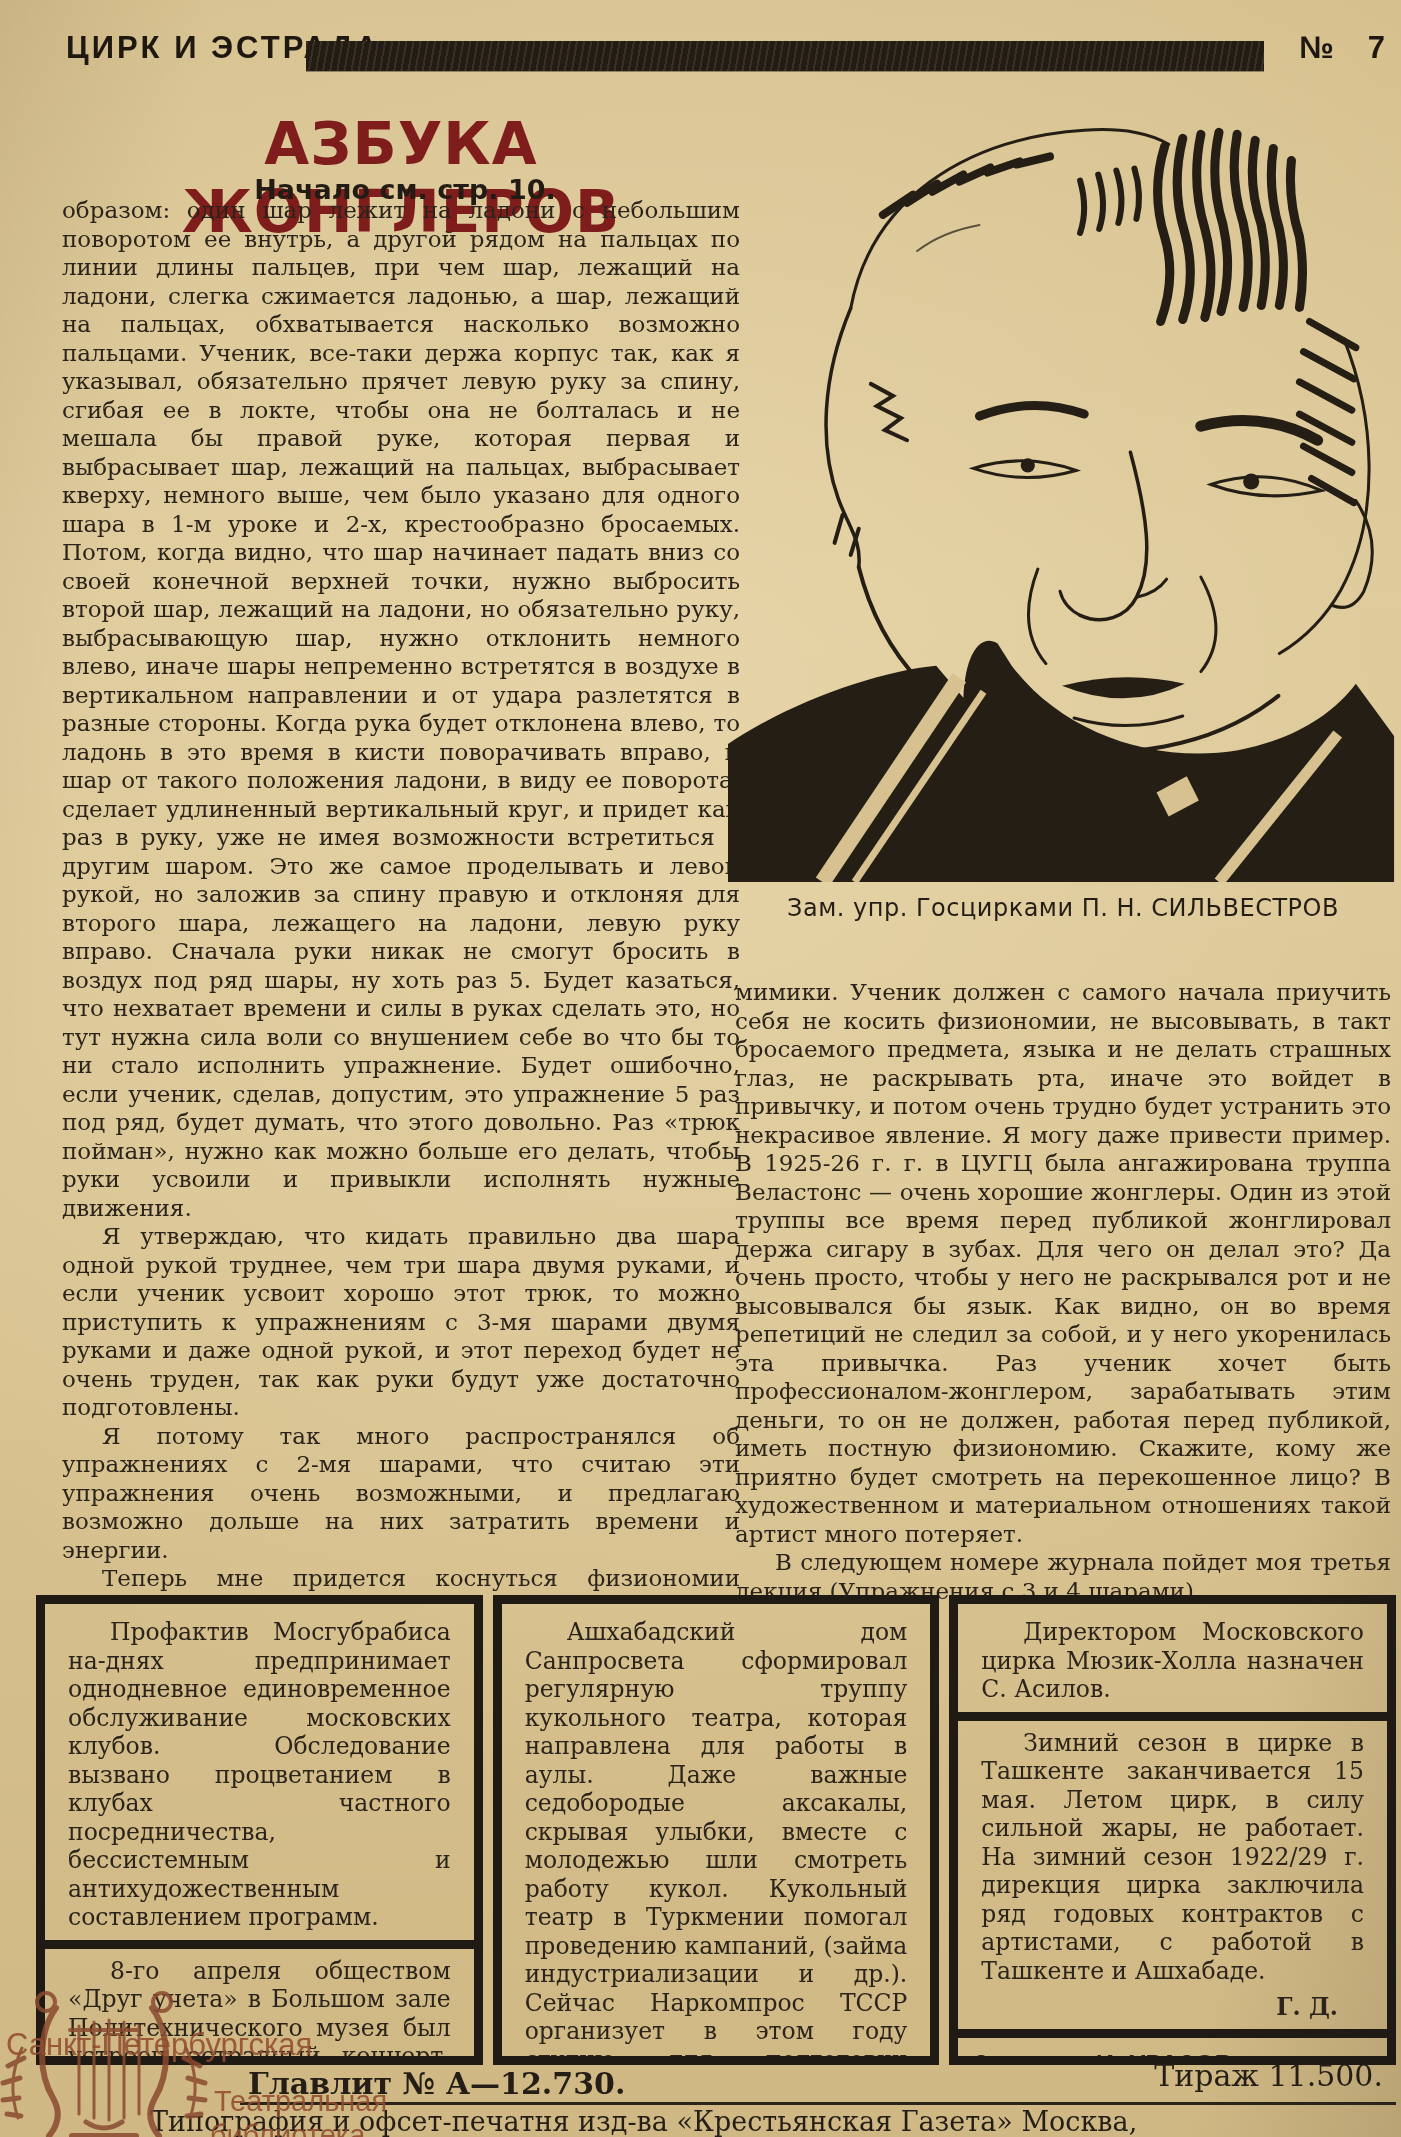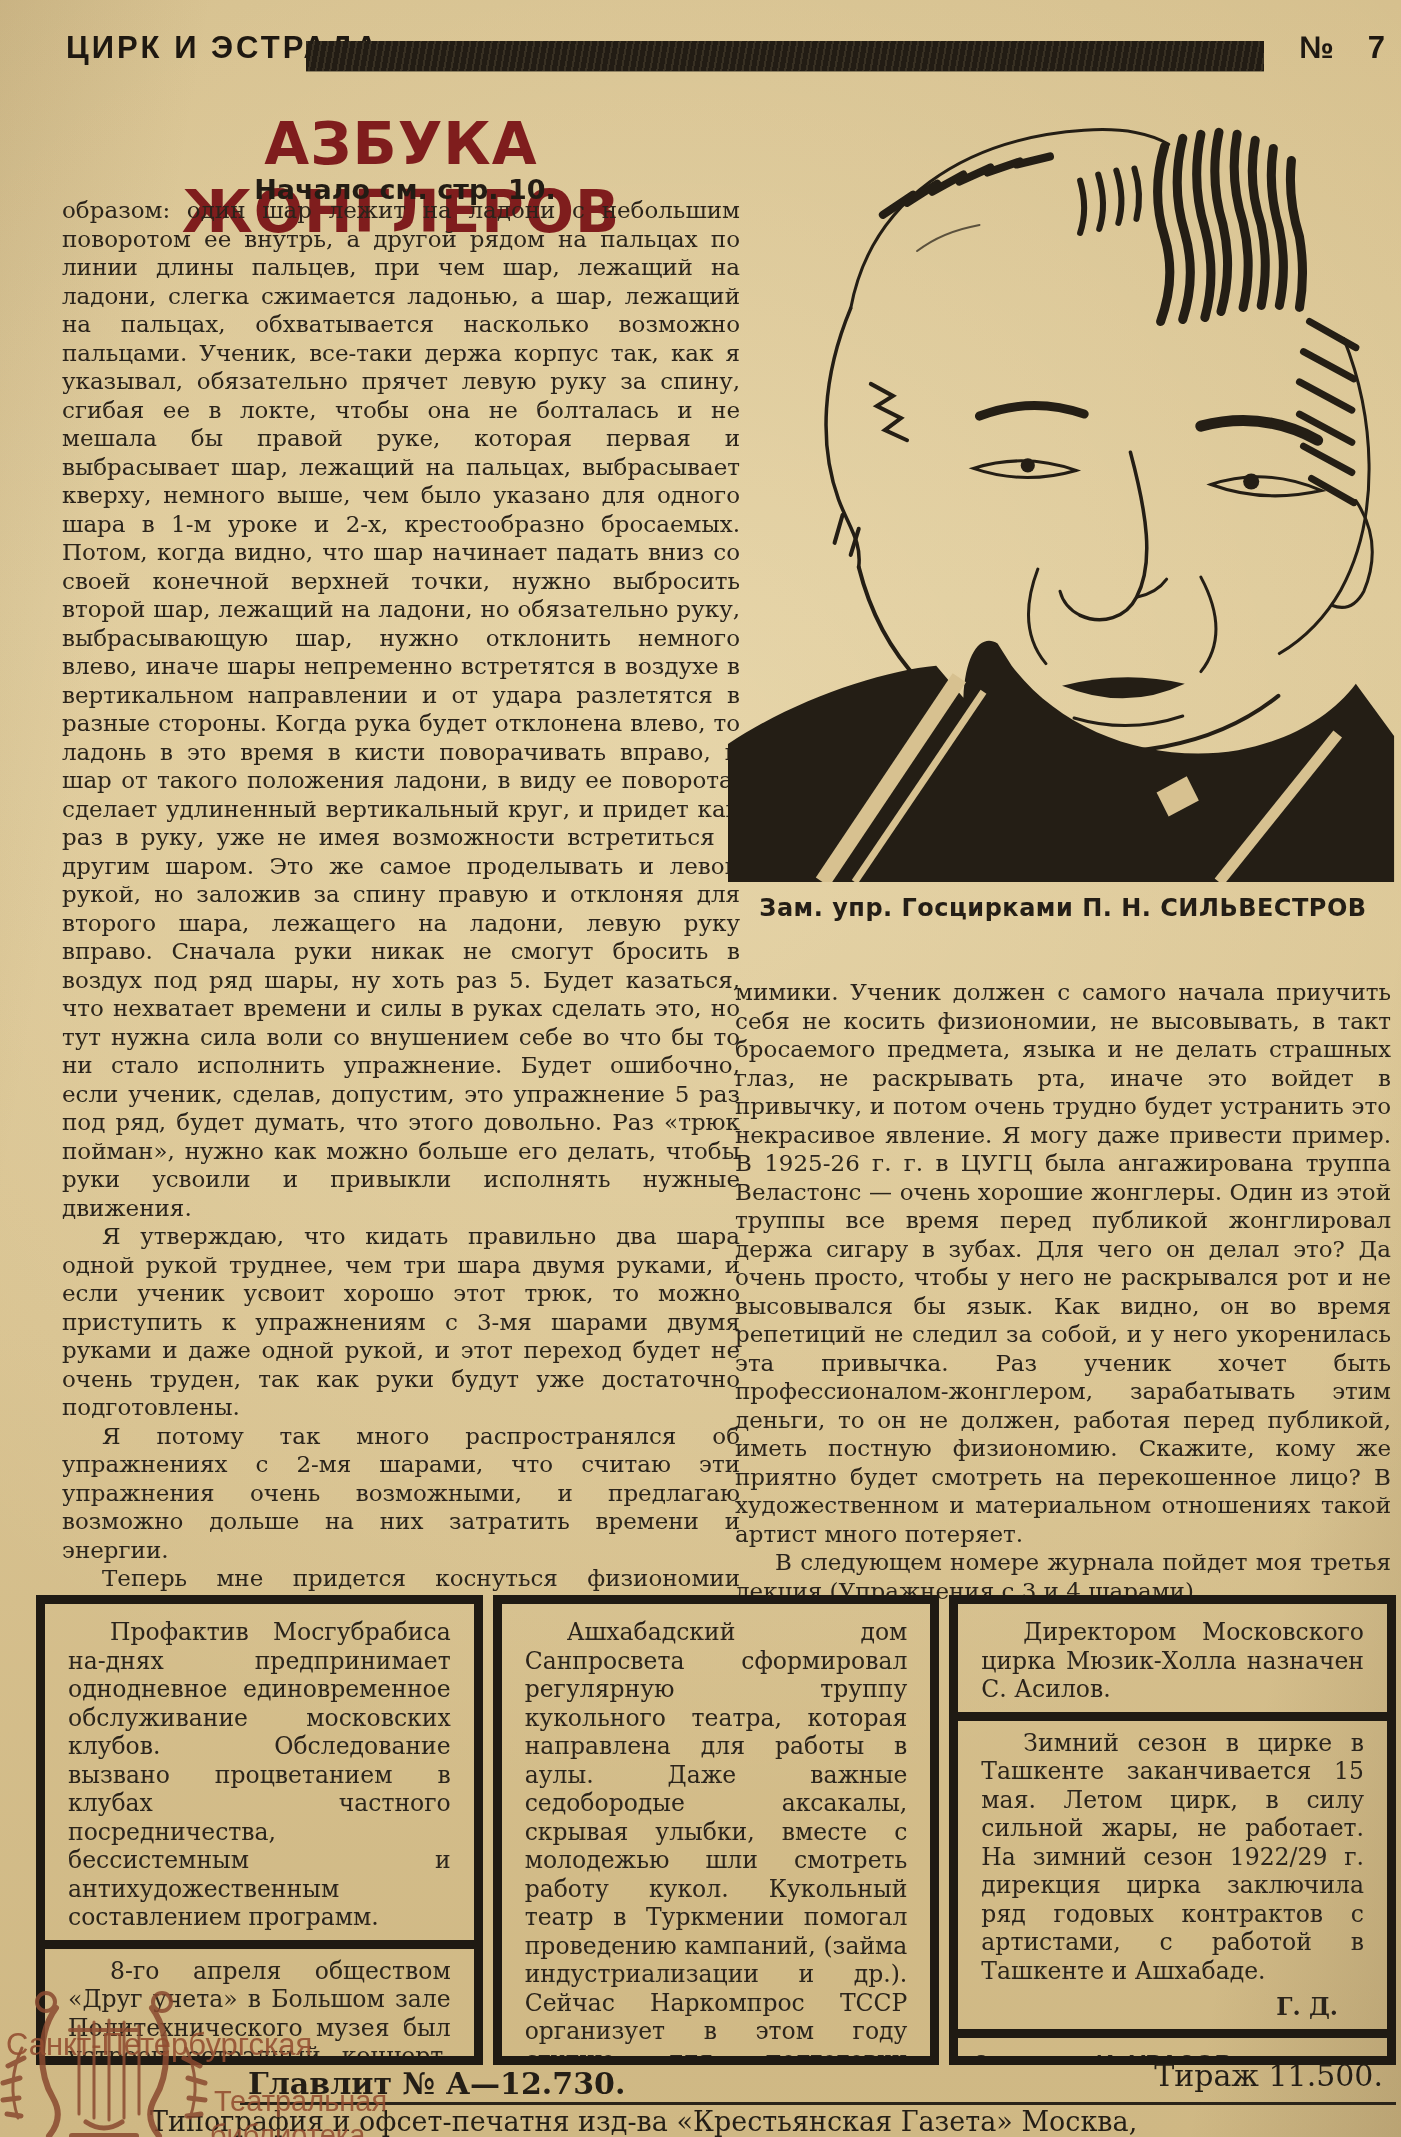--- a/index.html
+++ b/index.html
@@ -31,21 +31,21 @@
   
   .col{font-size:23px;line-height:28.5px;text-align:justify;color:#2b241b;}
   .col p{margin:0;}
   .col p.ind{text-indent:40px;}
   .col-left{left:62px;top:196px;width:678px;height:1398px;overflow:hidden;}
   .col-right{left:735px;top:978px;width:656px;}
   .byline{font-weight:bold;text-align:right;padding-right:26px;font-size:25px;margin-top:4px;}
   
   .portrait{left:728px;top:82px;width:668px;height:800px;}
   .caption{left:735px;top:892px;width:656px;text-align:center;
-    font-family:"DejaVu Sans","Liberation Sans",sans-serif;font-weight:bold;
+    font-family:"DejaVu Sans","Liberation Sans",sans-serif;font-weight:normal;
     font-size:24px;line-height:33px;letter-spacing:.5px;color:#241e16;}
   
   .news{left:36px;top:1595px;width:1360px;height:470px;display:flex;gap:10px;}
   .news-box{flex:1;border:9px solid #1f1a13;box-sizing:border-box;overflow:hidden;
     padding:6px 15px 4px 15px;font-size:23.5px;line-height:28.5px;text-align:justify;color:#2b241b;}
   .news-box p{margin:8px;text-indent:42px;}
   .box-rule{height:9px;background:#1f1a13;margin:7px -15px;}
   .news-byline{font-weight:bold;text-align:right;padding-right:34px;text-indent:0 !important;}
   .editors{font-family:"Liberation Sans","DejaVu Sans",sans-serif;font-weight:bold;
     font-size:25px;line-height:34px;text-align:left;letter-spacing:.5px;padding-top:2px;}

